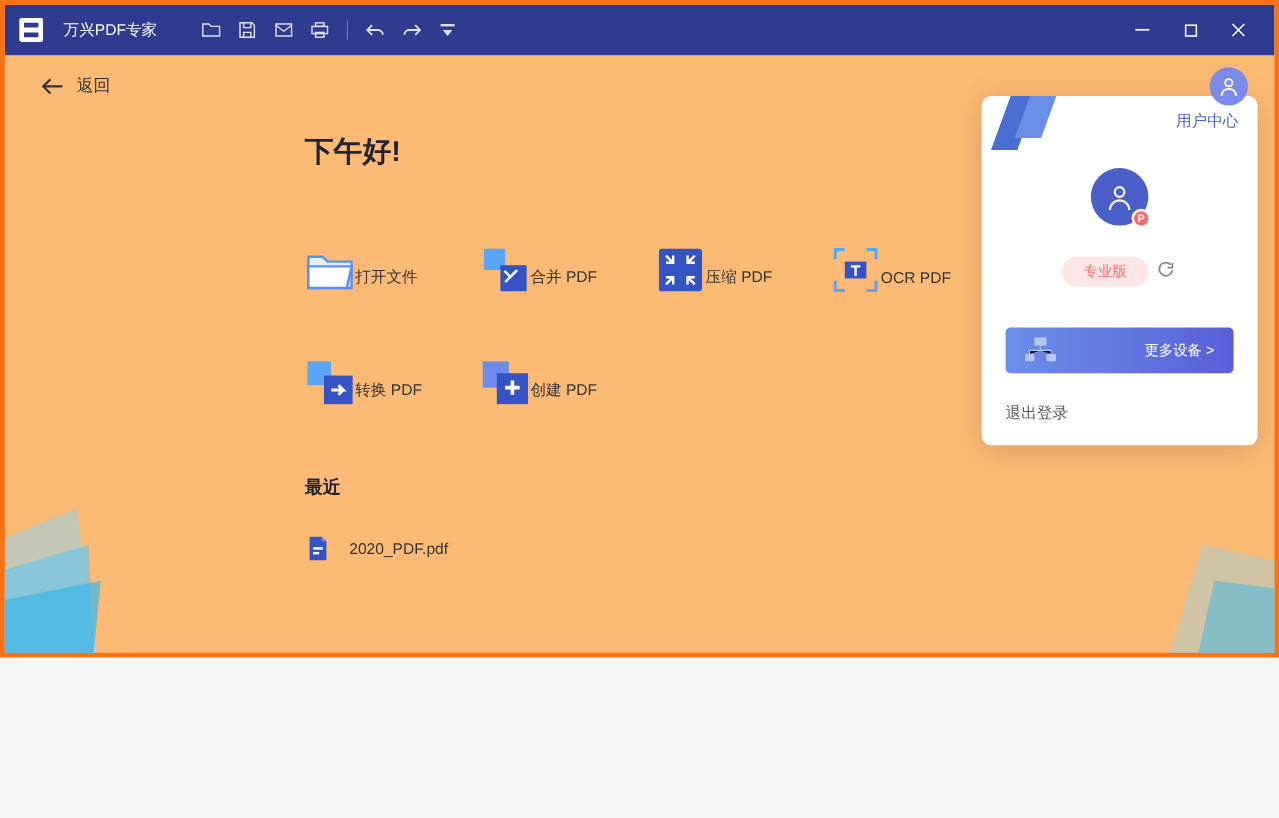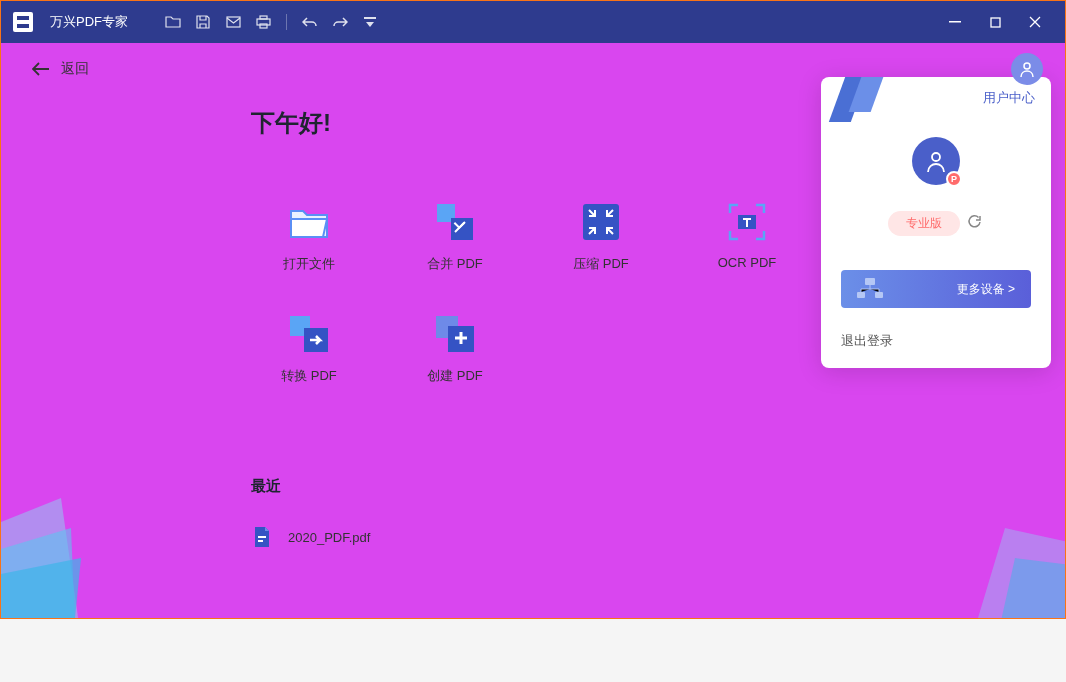--- a/index.html
+++ b/index.html
@@ -1,42 +1,42 @@
 <!DOCTYPE html>
 <html><head>
   <meta charset="utf-8">
   <style>
     * { margin: 0; padding: 0; box-sizing: border-box; font-family: "Microsoft YaHei", sans-serif; }
     body { background: #f5f5f5; }
-    .window { width: 1066px; height: 619px; background: #d946ef; box-shadow: 0 4px 20px rgba(0,0,0,0.15); position: relative; overflow: hidden; border: 1px solid #f97316; }
+    .window { width: 1066px; height: 548px; background: #fdba74; box-shadow: 0 4px 20px rgba(0,0,0,0.15); position: relative; overflow: hidden; border: 4px solid #f97316; }
     
     .titlebar { height: 42px; background: #2e3b8e; display: flex; align-items: center; padding: 0 10px; color: #fff; }
     .logo { width: 24px; height: 24px; display: flex; align-items: center; justify-content: center; margin-right: 15px; }
     .app-title { font-size: 13px; margin-right: 30px; }
     .tb-btn { width: 30px; height: 30px; display: flex; align-items: center; justify-content: center; cursor: pointer; opacity: 0.85; }
     .tb-divider { width: 1px; height: 16px; background: rgba(255,255,255,0.3); margin: 0 8px; }
     .tb-spacer { flex: 1; }
     .win-controls { display: flex; }
     .win-btn { width: 40px; height: 42px; display: flex; align-items: center; justify-content: center; cursor: pointer; }
     
     .back-area { padding: 16px 30px 8px; display: flex; align-items: center; }
     .back-arrow { width: 20px; height: 20px; display: flex; align-items: center; justify-content: center; cursor: pointer; margin-right: 10px; }
     .back-label { color: #333; font-size: 14px; cursor: pointer; }
     
     .user-btn { position: absolute; top: 52px; right: 22px; width: 32px; height: 32px; border-radius: 50%; background: #7b8ce8; display: flex; align-items: center; justify-content: center; cursor: pointer; z-index: 20; }
     
     .content { padding: 20px 90px 0 250px; }
     .greeting { font-size: 24px; font-weight: bold; color: #1f2430; margin-bottom: 62px; }
     
     .action-grid { display: grid; grid-template-columns: repeat(5, 1fr); gap: 40px 30px; max-width: 700px; }
-    .action-item { display: flex; flex-direction: column; align-items: center; cursor: pointer; }
+    .action-item { display: flex; flex-direction: row; align-items: center; cursor: pointer; }
     .action-icon { width: 42px; height: 42px; margin-bottom: 12px; display: flex; align-items: center; justify-content: center; }
     .action-label { font-size: 13px; color: #333; }
     
-    .recent-section { margin-top: 92px; }
+    .recent-section { margin-top: 45px; }
     .recent-title { font-size: 15px; font-weight: bold; color: #1f2430; margin-bottom: 25px; }
     .recent-item { display: flex; align-items: center; cursor: pointer; padding: 5px 0; }
     .recent-icon { width: 22px; height: 22px; margin-right: 15px; display: flex; align-items: center; justify-content: center; }
     .recent-name { font-size: 13px; color: #333; }
     
     .decor-bl { position: absolute; bottom: -40px; left: -40px; width: 160px; height: 160px; pointer-events: none; }
     .decor-br { position: absolute; bottom: -30px; right: -30px; width: 120px; height: 120px; pointer-events: none; }
     
     .user-panel { position: absolute; top: 76px; right: 14px; width: 230px; background: #fff; border-radius: 8px; box-shadow: 0 4px 24px rgba(0,0,0,0.15); z-index: 15; overflow: hidden; }
     .panel-hdr { height: 50px; position: relative; }

